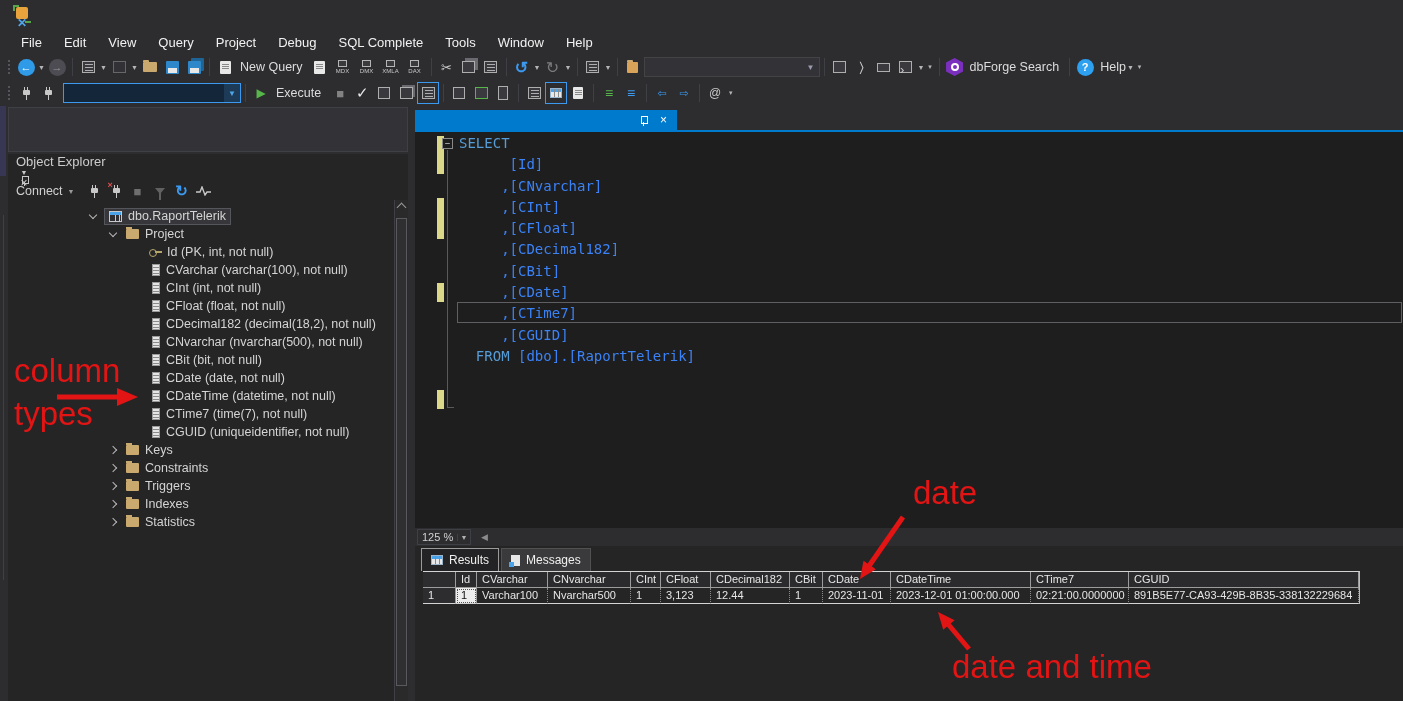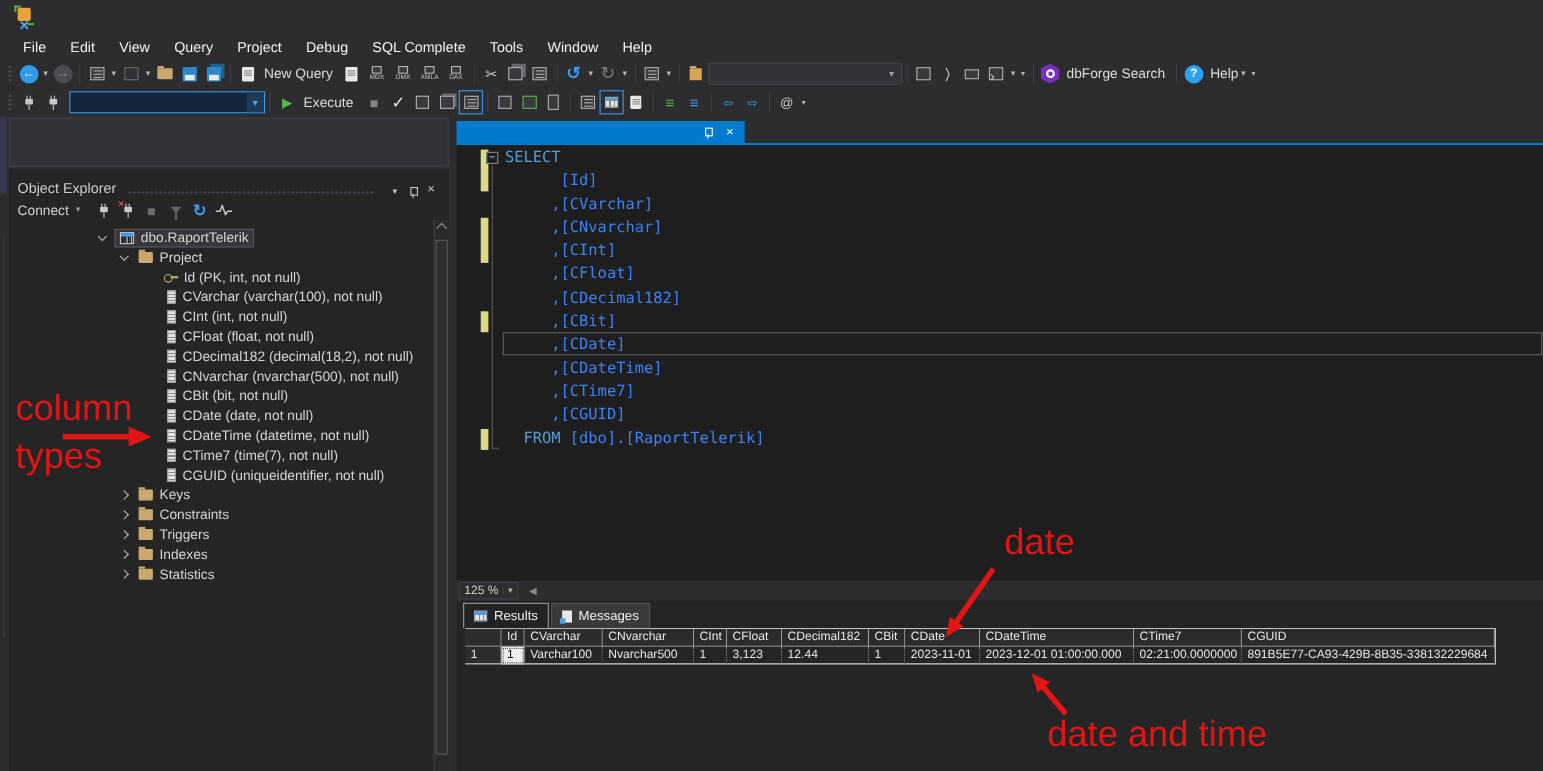--- a/index.html
+++ b/index.html
@@ -56,21 +56,21 @@
   .funnel { width:0; height:0; border-left:5px solid transparent; border-right:5px solid transparent; border-top:6px solid #8a8a8a; position:relative; }
   .funnel::after { content:""; position:absolute; left:-1px; top:-1px; width:2px; height:7px; background:#8a8a8a; }
 
   
   .dock-gap { position:absolute; left:8px; top:107px; width:400px; height:45px; background:#333337; border:1px solid #3f3f46; }
   .left-accent { position:absolute; left:0; top:106px; width:6px; height:70px; background:#373754; }
   .left-line { position:absolute; left:3px; top:215px; width:1px; height:365px; background:#3f3f46; }
 
   
   .oe { position:absolute; left:8px; top:154px; width:400px; height:547px; background:#252526; }
-  .oe-title { height:24px; display:flex; align-items:flex-end; padding:0 8px; }
+  .oe-title { height:24px; display:flex; align-items:flex-start; padding:0 8px;flex-direction:column; }
   .oe-title .txt { font-size:13px; color:#cccccc; white-space:nowrap; }
   .drag-dots { flex:1; height:5px; margin:0 10px; background-image:radial-gradient(#45454e 1px, transparent 1.2px); background-size:4px 4px; }
   .oe-title .mini { width:16px; color:#c8c8c8; font-size:10px; text-align:center; }
   .pinico { width:7px; height:8px; position:relative; margin:0 5px; }
   .pinico::before { content:""; position:absolute; left:1px; top:0; width:5px; height:6px; border:1px solid #c8c8c8; }
   .pinico::after { content:""; position:absolute; left:3px; top:6px; width:1px; height:4px; background:#c8c8c8; }
   .oe-toolbar { height:26px; display:flex; align-items:center; padding-left:8px; }
   .connect-btn { display:flex; align-items:center; font-size:12.5px; color:#d0d0d0; margin-right:8px; }
   .connect-btn .dd { font-size:7px; color:#9a9a9a; margin-left:5px; }
   .oe-tree { position:relative; font-size:12.5px; color:#d4d4d4; padding-top:3px; }
@@ -481,28 +481,26 @@
     <span class="changebar cb-a"></span>
     <span class="changebar cb-b"></span>
     <span class="changebar cb-c"></span>
     <span class="changebar cb-d"></span>
     <span class="foldguide"></span>
     <span class="foldbox">−</span>
     <span class="curline"></span>
     <div class="codelines">
       <div class="cl"><span class="k">SELECT</span><span class="t"></span></div>
       <div class="cl"><span class="k"></span><span class="t">      [Id]</span></div>
-      <div class="cl"><span class="k"></span><span class="t">     ,[CVarchar]</span></div>
       <div class="cl"><span class="k"></span><span class="t">     ,[CNvarchar]</span></div>
       <div class="cl"><span class="k"></span><span class="t">     ,[CInt]</span></div>
       <div class="cl"><span class="k"></span><span class="t">     ,[CFloat]</span></div>
       <div class="cl"><span class="k"></span><span class="t">     ,[CDecimal182]</span></div>
       <div class="cl"><span class="k"></span><span class="t">     ,[CBit]</span></div>
       <div class="cl"><span class="k"></span><span class="t">     ,[CDate]</span></div>
-      <div class="cl"><span class="k"></span><span class="t">     ,[CDateTime]</span></div>
       <div class="cl"><span class="k"></span><span class="t">     ,[CTime7]</span></div>
       <div class="cl"><span class="k"></span><span class="t">     ,[CGUID]</span></div>
       <div class="cl"><span class="k">  FROM</span><span class="t"> [dbo].[RaportTelerik]</span></div>
     </div>
   </div>
 
   <div class="hscroll">
     <div class="zoomctl">
       <span class="v">125 %</span>
       <span class="dd">▼</span>

